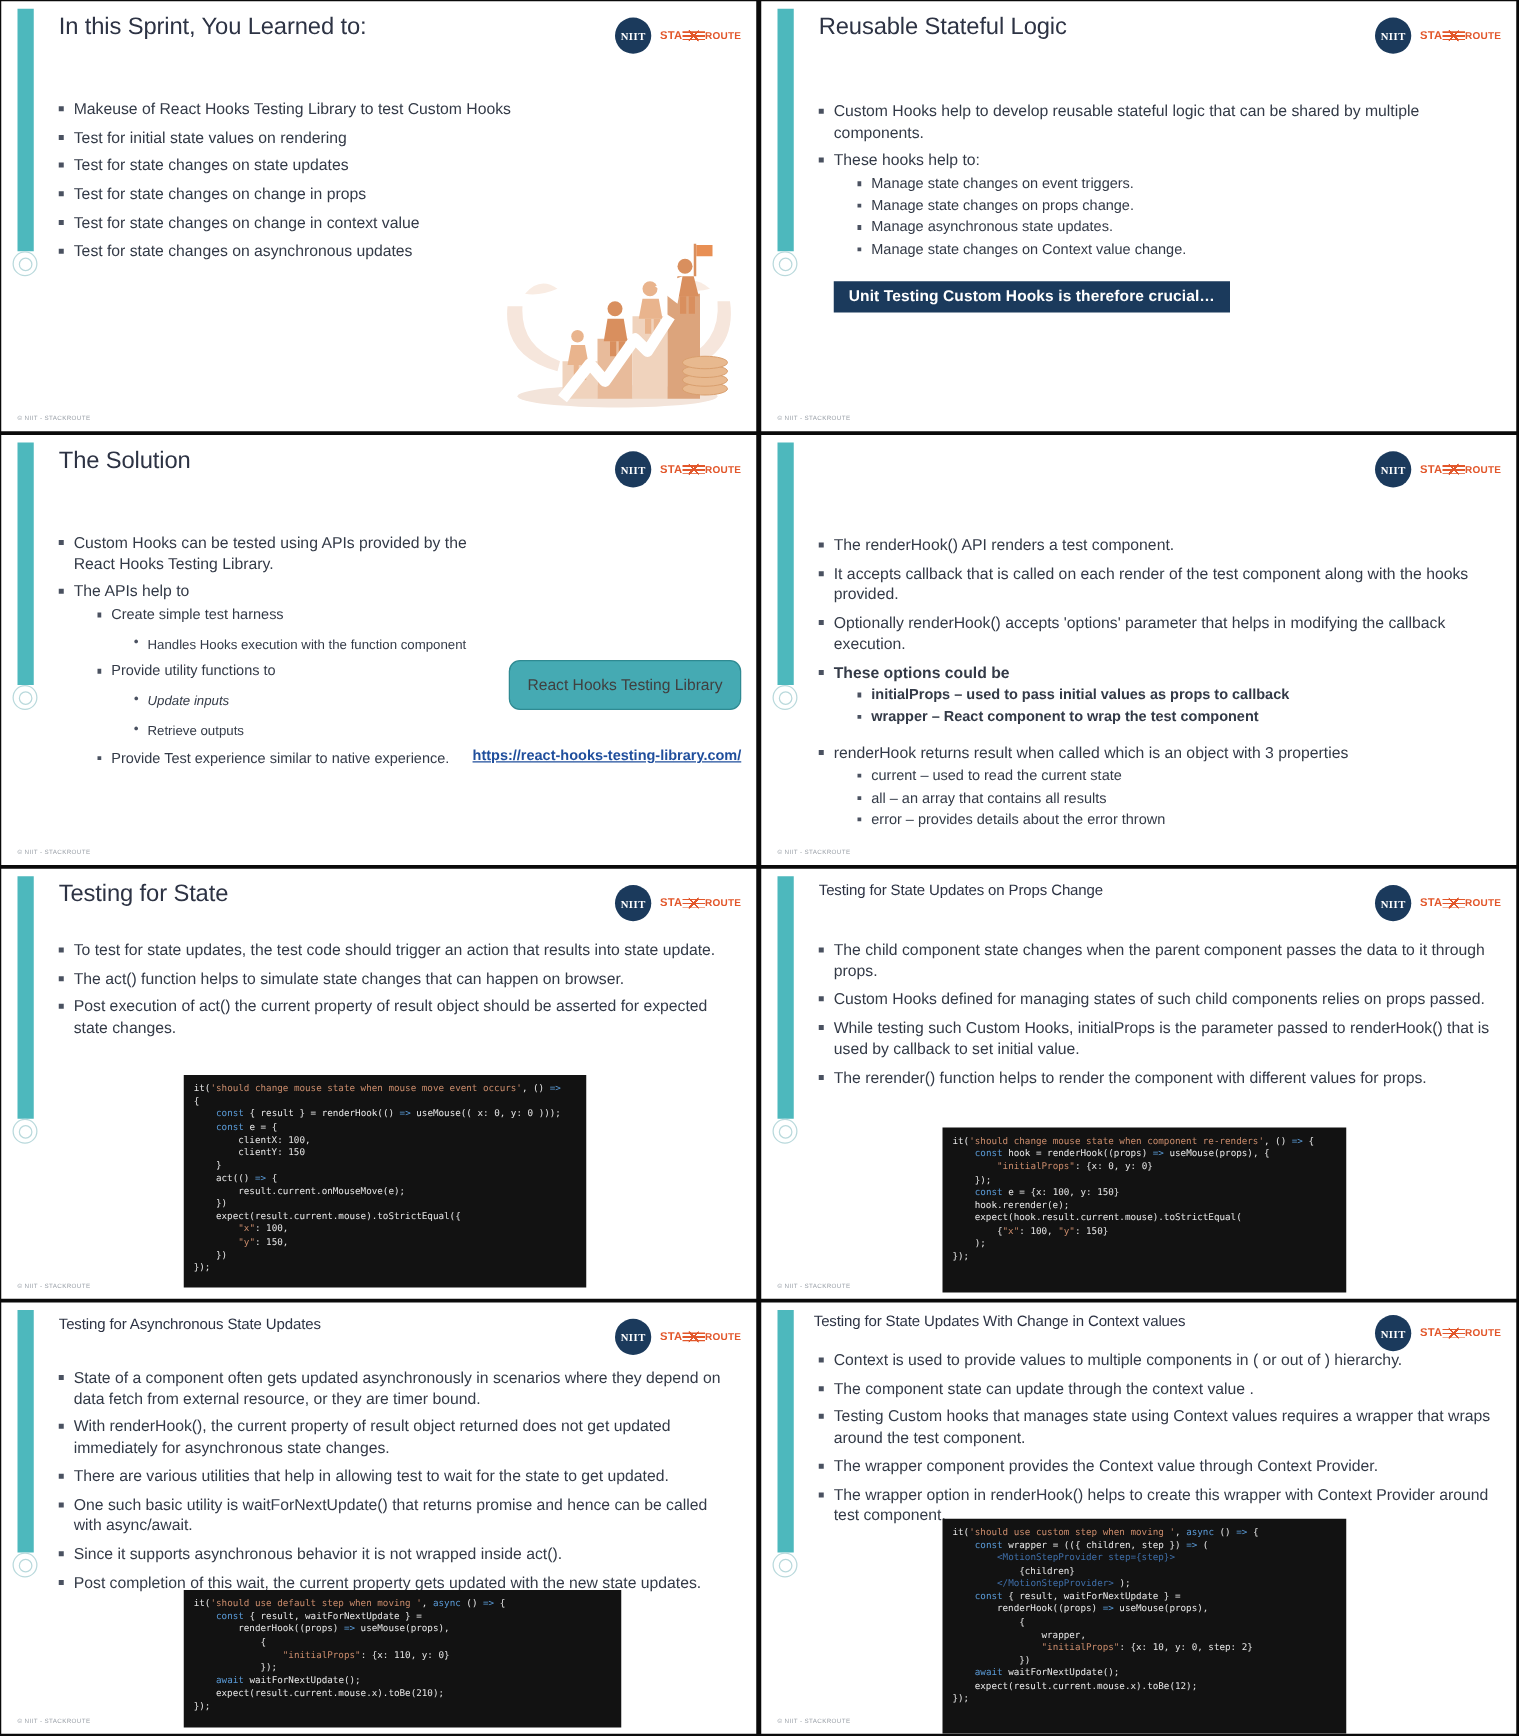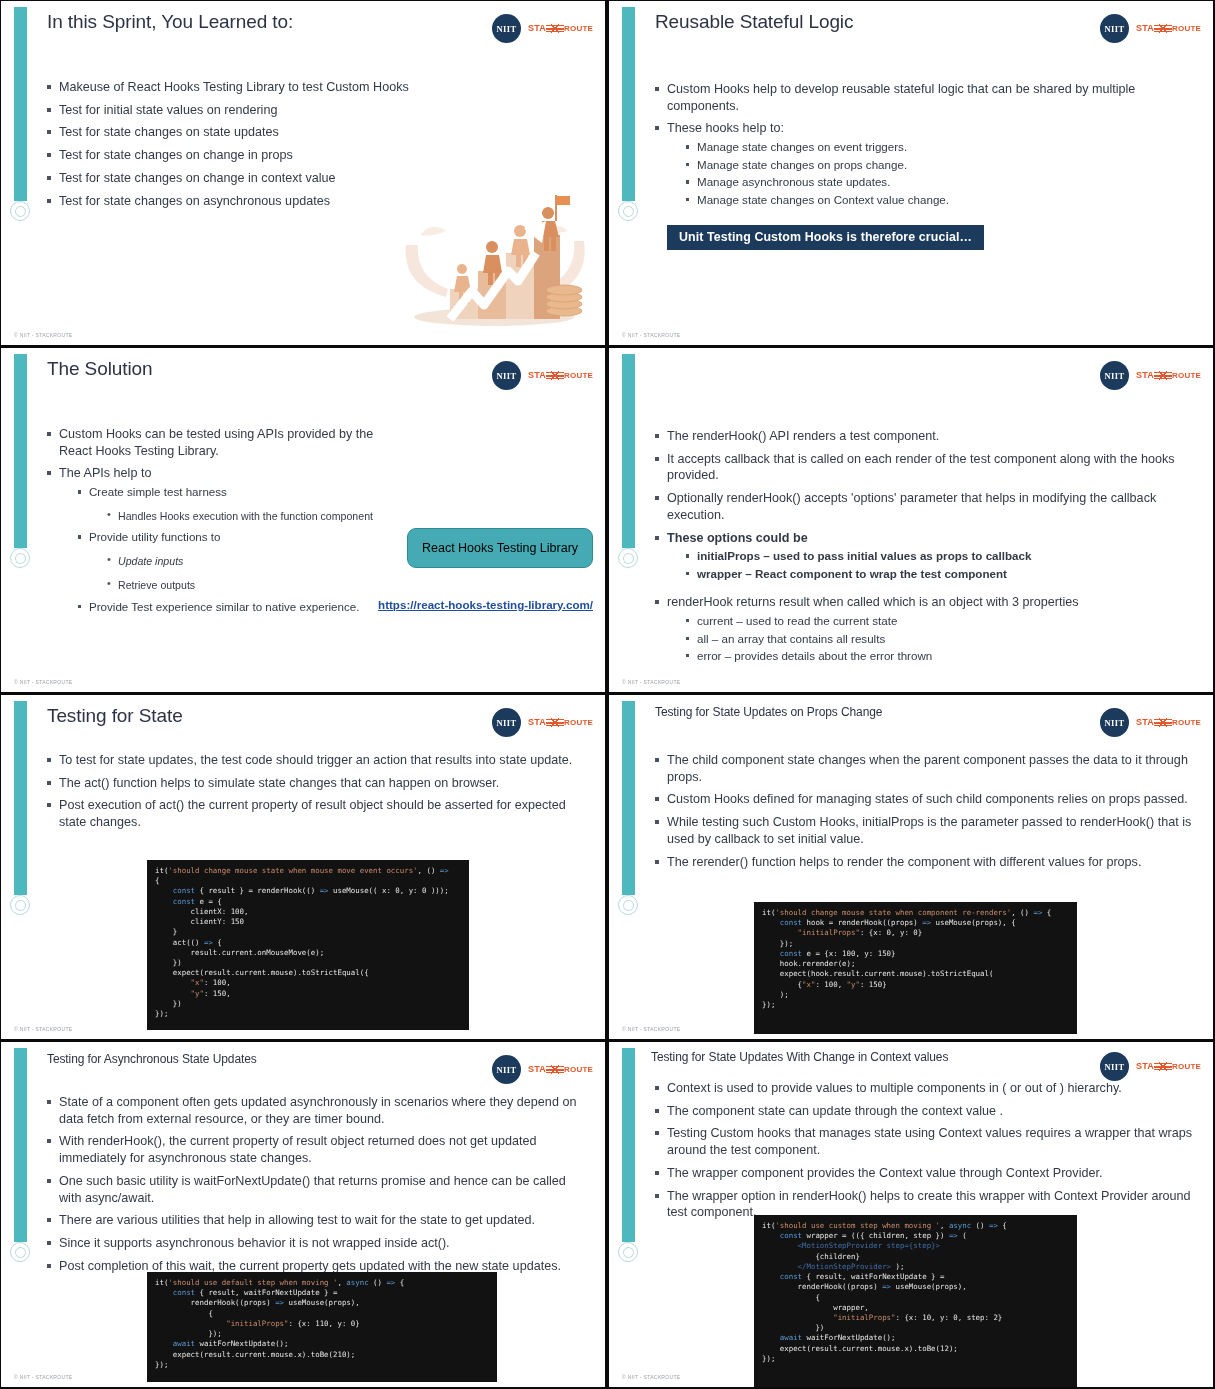--- a/index.html
+++ b/index.html
@@ -162,21 +162,21 @@
     font-size: 12.4px;
     font-weight: bold;
     padding: 5px 12px 6px 12px;
     letter-spacing: 0.1px;
   }
   .teal-box {
     position: absolute;
     background: #45aab3;
     border: 1.4px solid #2f8a92;
     border-radius: 9px;
-    color: #000000;
+    color: #404040;
     font-size: 12.5px;
     display: flex; align-items: center; justify-content: center;
     text-align: center;
     padding: 4px 8px;
   }
   .link {
     position: absolute;
     color: #1f4e9c;
     font-size: 11.6px;
     font-weight: bold;
@@ -477,22 +477,22 @@
       <div class="logo-sr">
         <span class="sr-top">STA</span>
         <span class="sr-mid"></span>
         <span class="sr-bot">ROUTE</span>
       </div>
     </div>
     <div class="body" style="top:52px;">
       <ul class="lvl1">
         <li>State of a component often gets updated asynchronously in scenarios where they depend on data fetch from external resource, or they are timer bound.</li>
         <li>With renderHook(), the current property of result object returned does not get updated immediately for asynchronous state changes.</li>
+        <li>There are various utilities that help in allowing test to wait for the state to get updated.</li>
         <li>One such basic utility is waitForNextUpdate() that returns promise and hence can be called with async/await.</li>
-        <li>There are various utilities that help in allowing test to wait for the state to get updated.</li>
         <li>Since it supports asynchronous behavior it is not wrapped inside act().</li>
         <li>Post completion of this wait, the current property gets updated with the new state updates.</li>
       </ul>
     </div>
     <div class="code" style="left:146px; top:230px; width:350px; height:110px;">it(<span class="str">'should use default step when moving '</span>, <span class="kw">async</span> () <span class="op">=&gt;</span> {
     <span class="kw">const</span> { result, waitForNextUpdate } =
         renderHook((props) <span class="op">=&gt;</span> useMouse(props),
             {
                 <span class="str">"initialProps"</span>: {x: 110, y: 0}
             });

